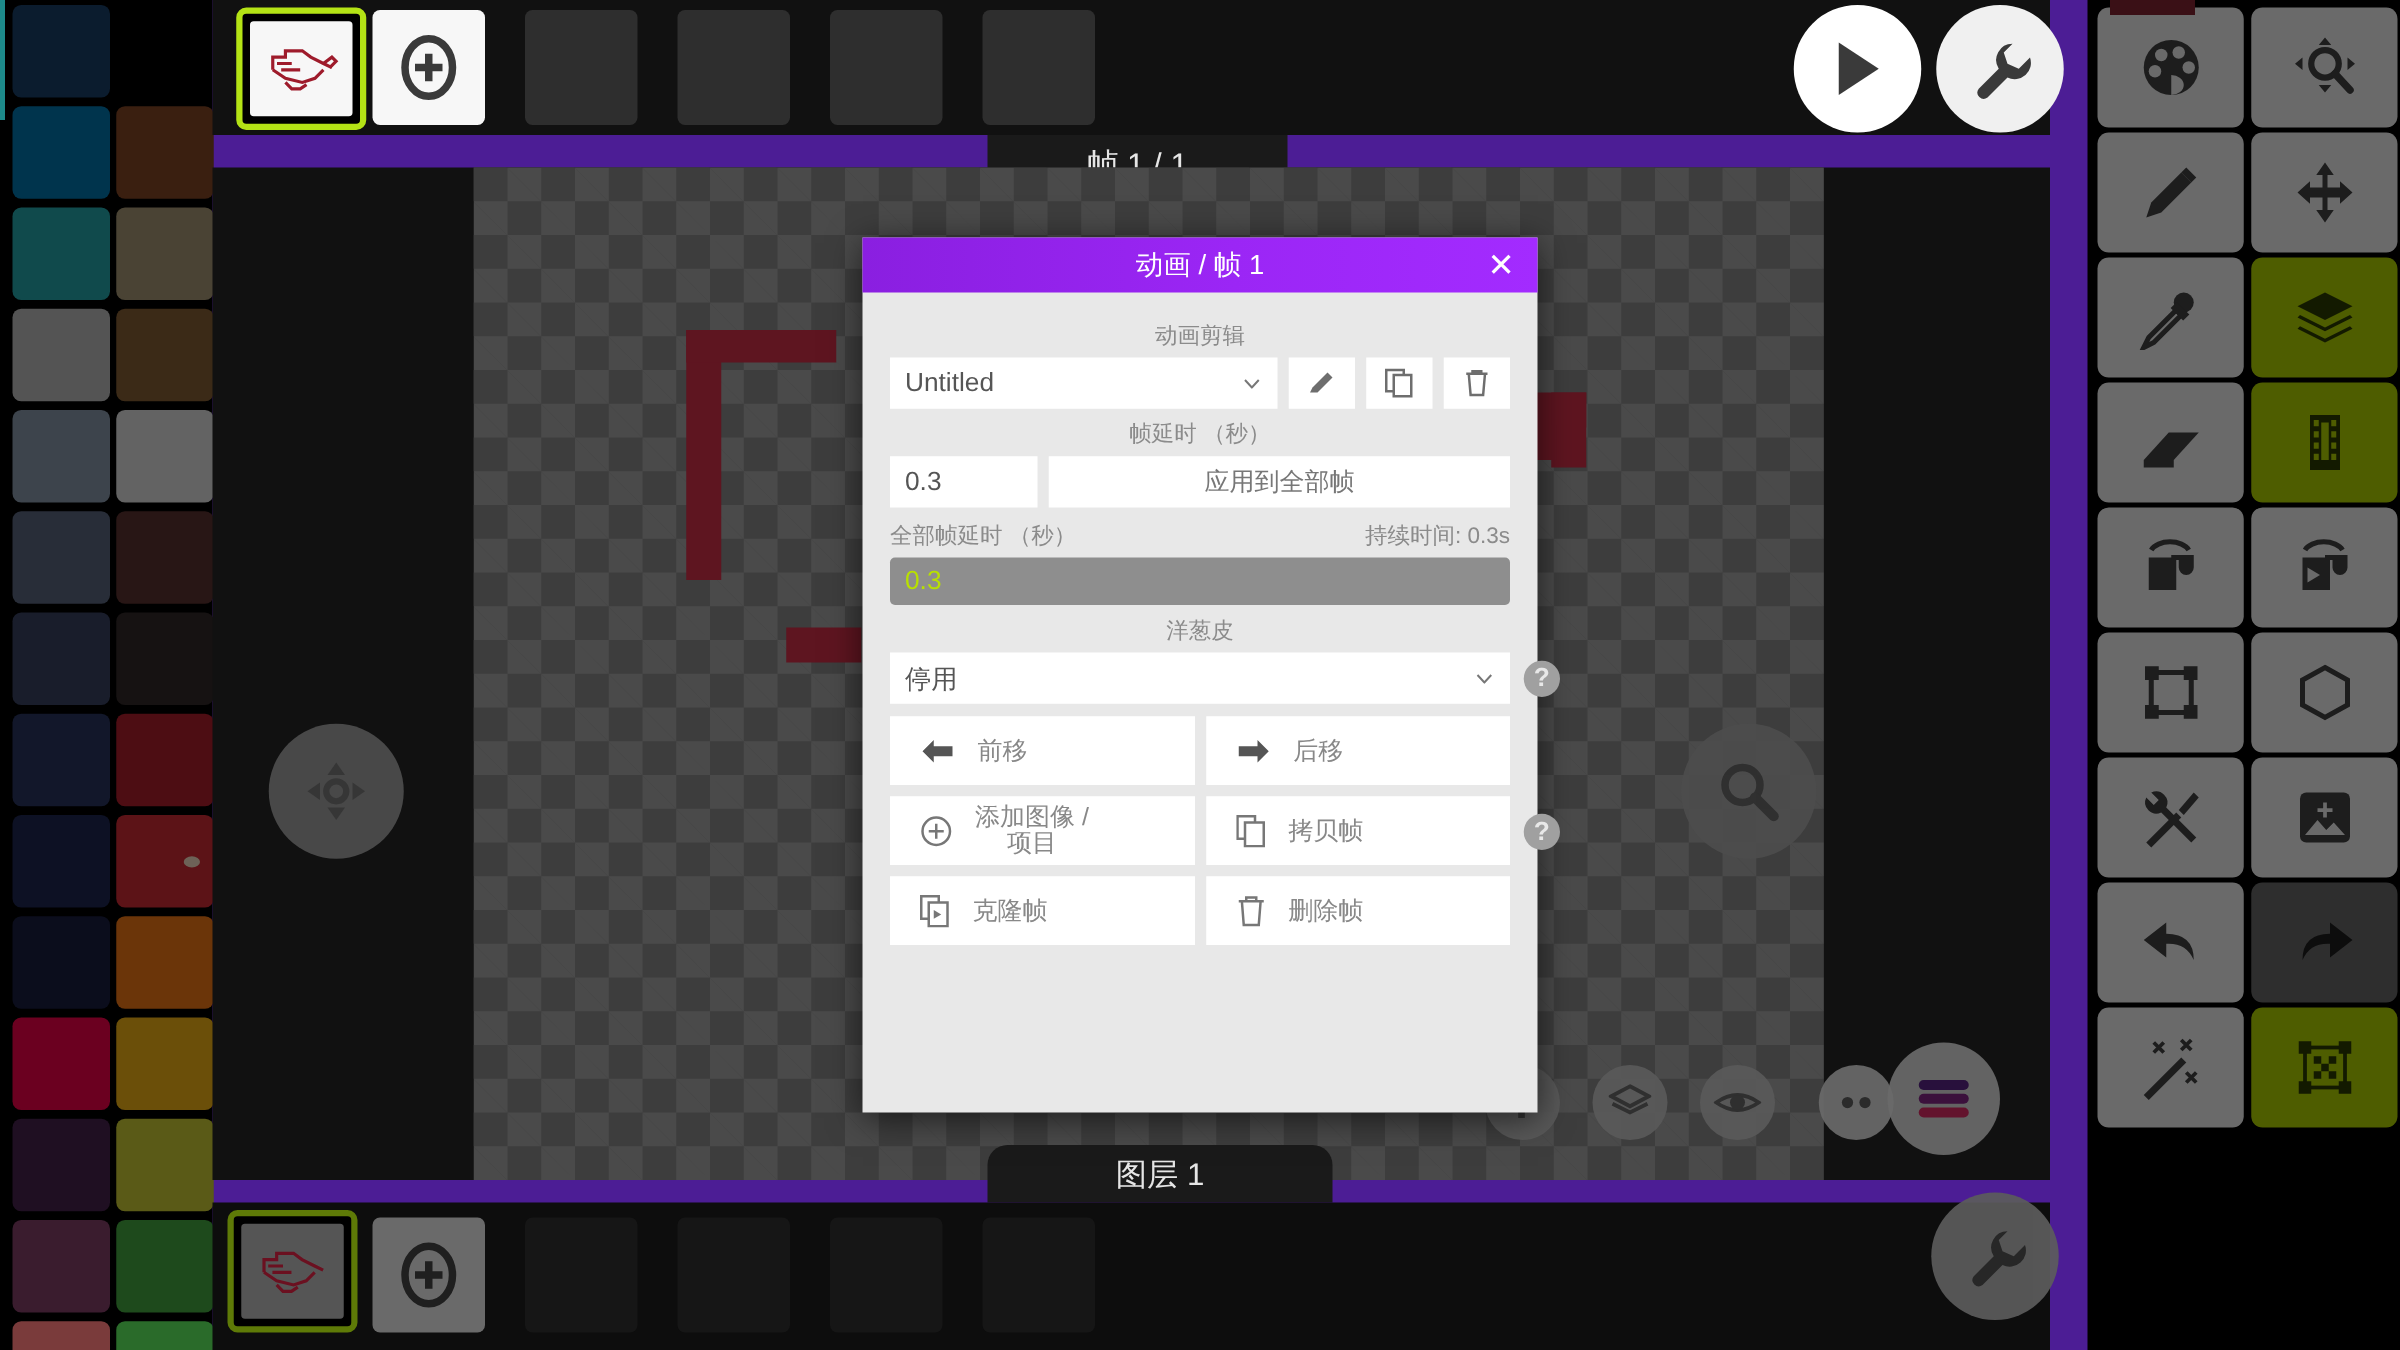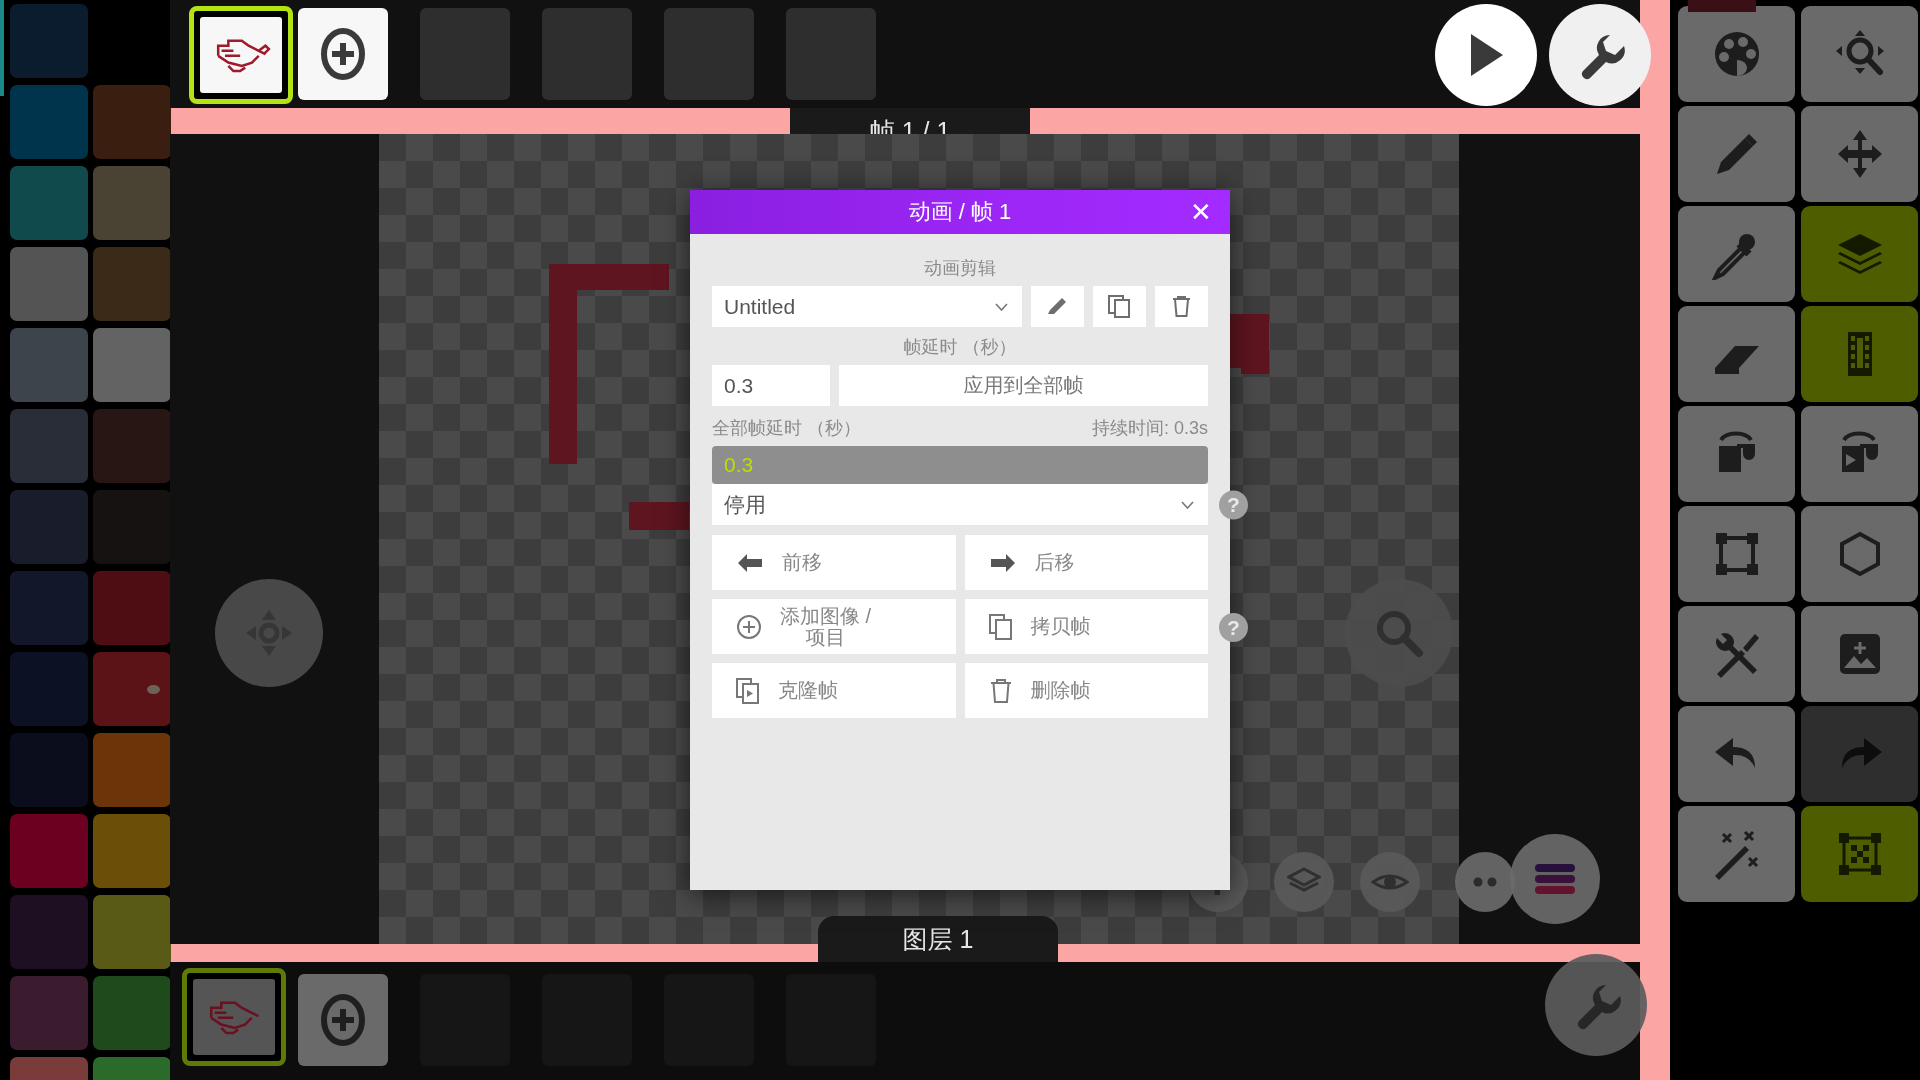--- a/index.html
+++ b/index.html
@@ -2,21 +2,21 @@
 <html><head>
 <meta charset="utf-8">
 <style>
   * { box-sizing: border-box; margin: 0; padding: 0; }
   html, body {
     width: 1920px; height: 1080px;
     background: #000;
     font-family: "Liberation Sans", "DejaVu Sans", sans-serif;
     overflow: hidden;
   }
-  #root { position: relative; width: 1920px; height: 1080px; background:#fca5a5; }
+  #root { position: relative; width: 1920px; height: 1080px; background:#4c1d95; }
 
   
   .palette { position:absolute; left:0; top:0; width:170px; height:1080px; background:#000; }
   .pal-col { position:absolute; top:0; width:78px; }
   .pal-col.c1 { left: 10px; }
   .pal-col.c2 { left: 93px; }
   .swatch { width:78px; height:74px; border-radius:7px; margin-bottom:7px; position:relative; }
   .swatch .dot { position:absolute; right:11px; top:33px; width:13px; height:9px;
       border-radius:50%; background:#6d6257; }
   .teal-edge { position:absolute; left:0; top:0; width:4px; height:96px; background:#1d8a8a; }
@@ -246,21 +246,21 @@
     </div>
     <div class="circ" style="left:1340px;top:700px;width:90px;height:90px;background:#6a6a6a;">
       <svg width="46" height="34" viewBox="0 0 46 34">
         <rect x="3" y="2" width="40" height="8" rx="4" fill="#2a1040"></rect>
         <rect x="3" y="13" width="40" height="8" rx="4" fill="#3f1240"></rect>
         <rect x="3" y="24" width="40" height="8" rx="4" fill="#6b1430"></rect>
       </svg>
     </div>
   </div>
 
-  <div class="banner" style="left:790px;top:916px;width:240px;border-radius:16px 16px 0 0;margin-left:28px;">图层 1</div>
+  <div class="banner" style="left:790px;top:916px;width:276px;border-radius:16px 16px 0 0;">图层 1</div>
 
   <div style="position:absolute;left:170px;top:962px;width:1470px;height:118px;background:#0d0d0d;">
     <div class="fthumb sel" style="left:12px;top:6px;border-color:#5e7a07;">
       <div class="inner" style="background:#555;">
         <svg viewBox="0 0 90 90" width="100%" height="100%">
           <g stroke="#6b1020" stroke-width="3" fill="none">
             <path d="M18 46 L18 34 L30 34 L30 28 L46 28 L54 34 L66 40 L74 44"></path>
             <path d="M18 46 L30 54 L46 58 L58 54 L66 46"></path>
             <path d="M22 40 L36 40 M26 46 L44 46"></path>
             <path d="M30 58 L36 64 L44 64 L50 60"></path>
@@ -479,20 +479,21 @@
         </div>
 
         <div class="labelrow">
           <span>全部帧延时 （秒）</span>
           <span>持续时间: 0.3s</span>
         </div>
         <div class="slider">
           <span>0.3</span>
         </div>
 
+        <div class="flabel">洋葱皮</div>
         <div class="row" style="position:relative;">
           <div class="selectbox">
             <span>停用</span>
             <svg class="chev" viewBox="0 0 13 8">
               <path d="M1 1 L6.5 7 L12 1" fill="none" stroke="#777" stroke-width="1.6"></path>
             </svg>
           </div>
           <div class="helpdot">?</div>
         </div>
 

